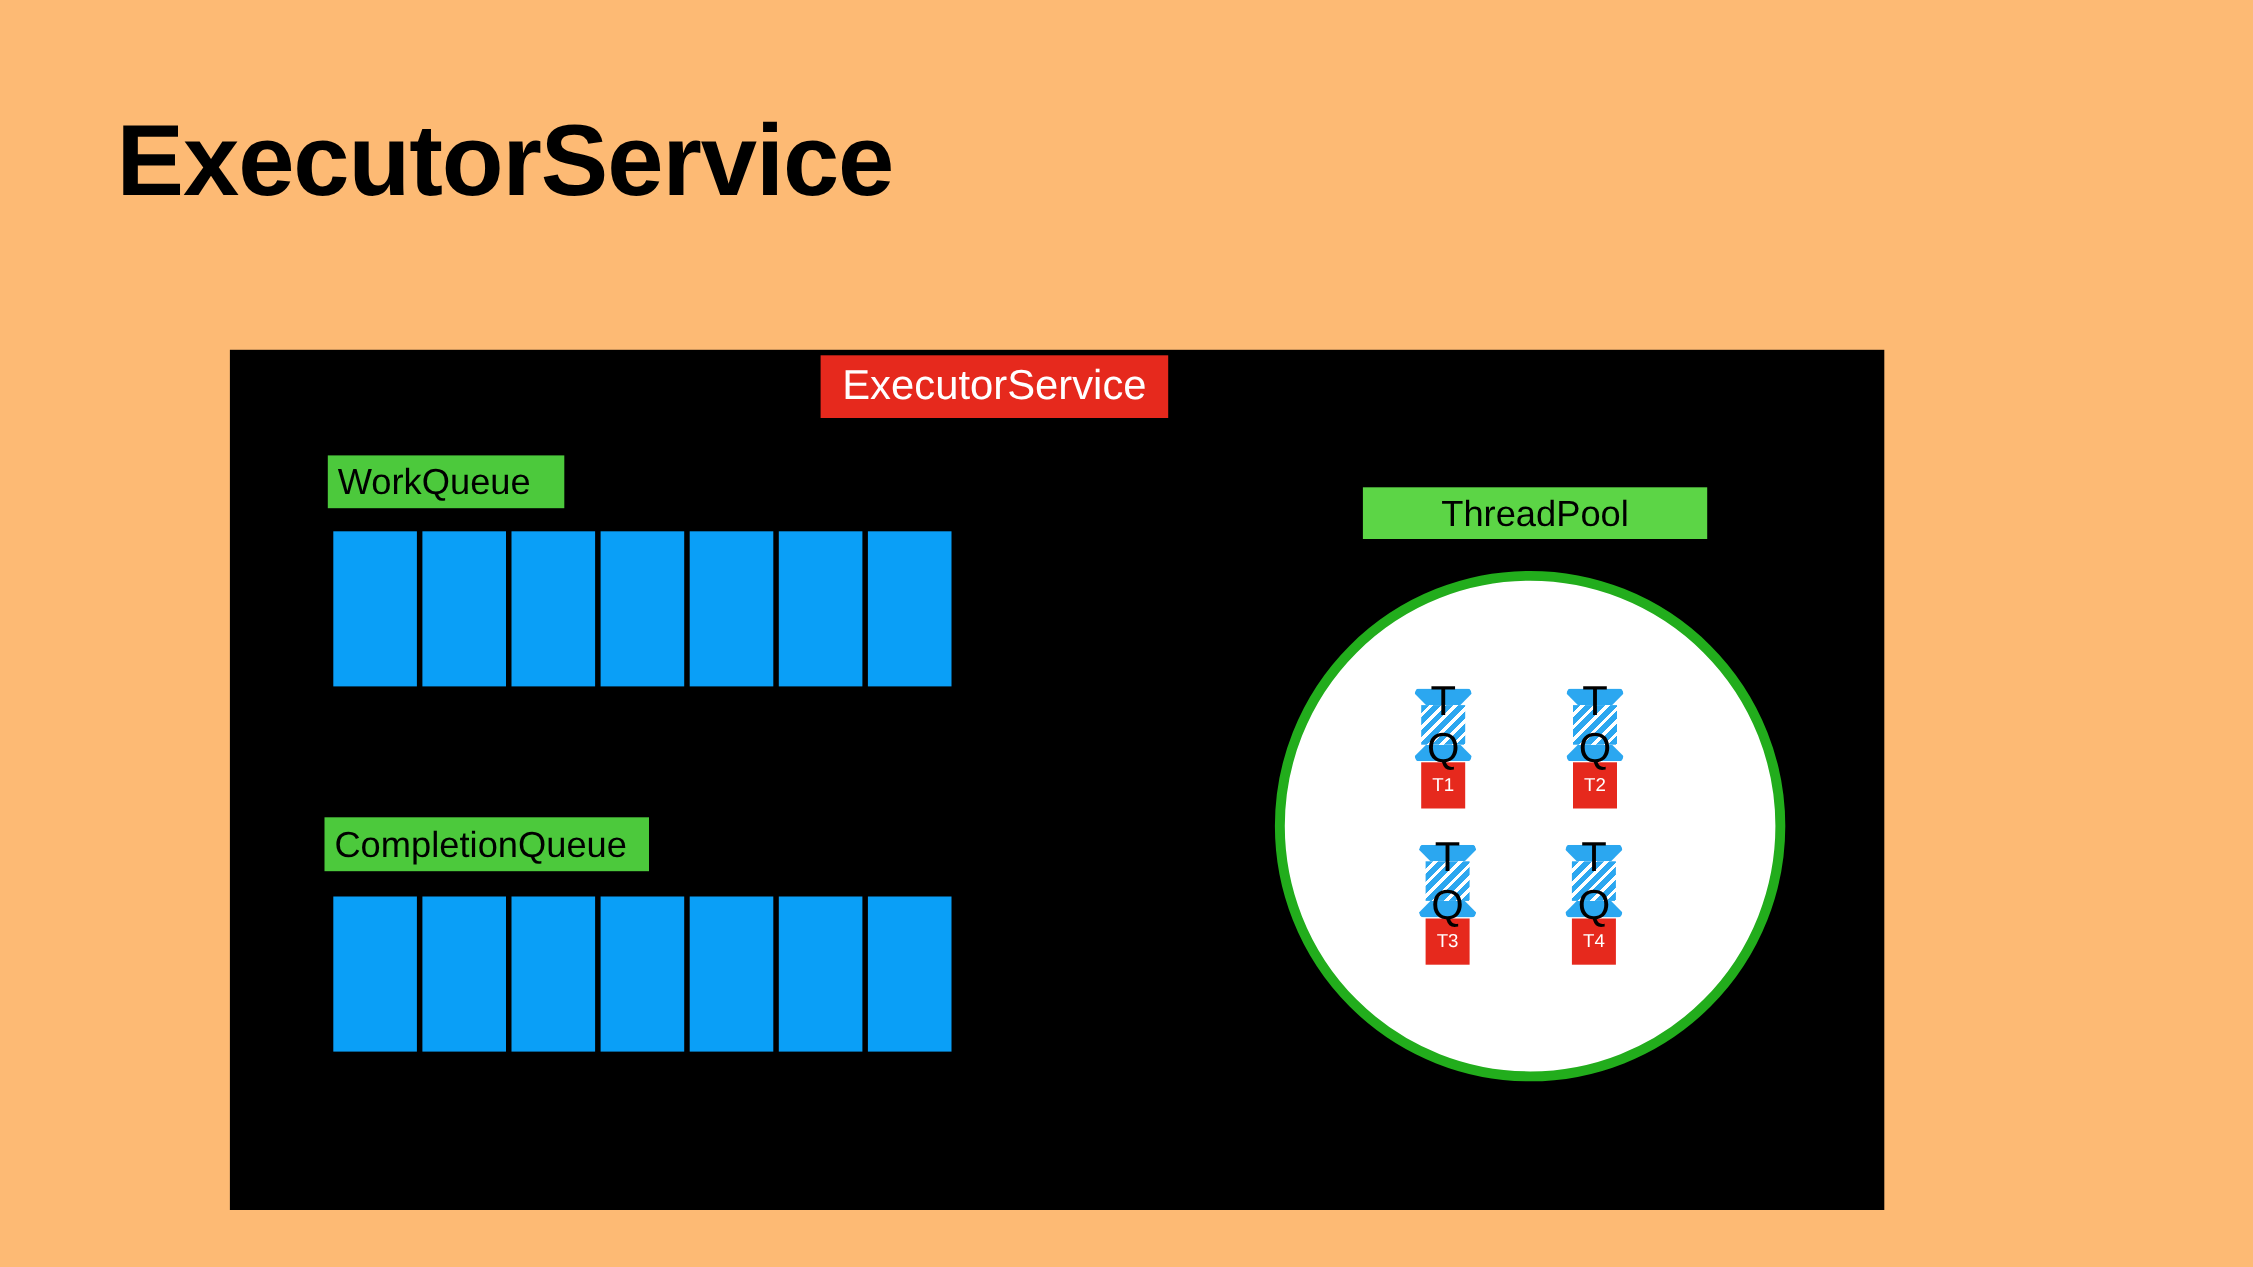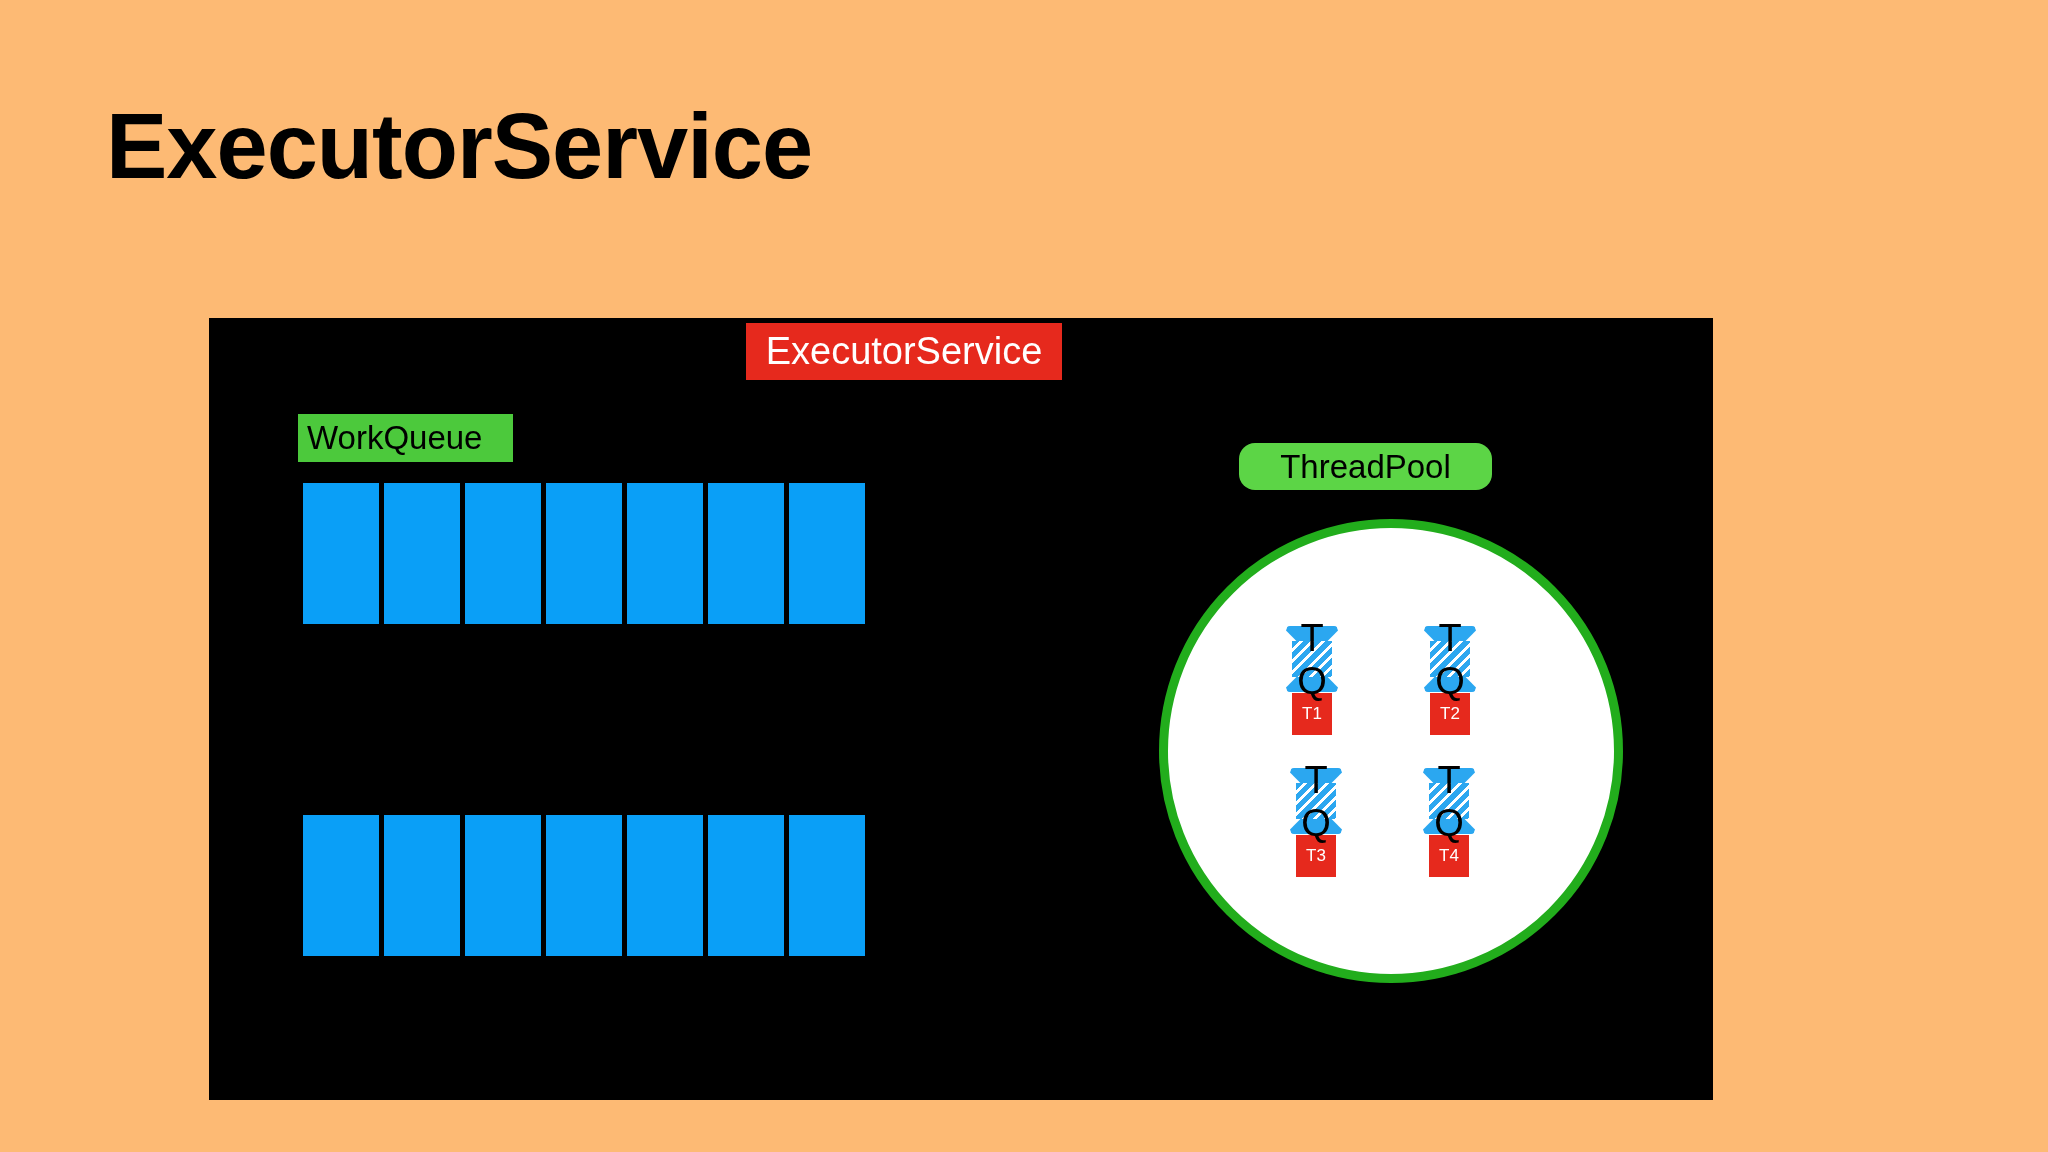--- a/index.html
+++ b/index.html
@@ -25,22 +25,22 @@
     background:var(--panel-bg);}
 
   .exec-label{position:absolute;left:537px;top:5px;width:316px;height:57px;
     background:var(--accent-red);color:var(--text-white);font-size:38px;
     display:flex;align-items:center;justify-content:center;}
 
   .green-label{position:absolute;background:var(--queue-green);color:var(--text-black);
     font-size:33px;display:flex;align-items:center;}
   .wq-label{left:89px;top:96px;width:215px;height:48px;padding-left:9px;}
   .cq-label{left:86px;top:425px;width:295px;height:49px;padding-left:9px;}
-  .tp-label{left:1030px;top:125px;width:253px;height:47px;background:var(--pool-green);
-    justify-content:center;padding-left:0;border-radius:16px;}
+  .tp-label{left:1030px;top:125px;width:313px;height:47px;background:var(--pool-green);
+    justify-content:center;padding-left:0;}
 
   .slot-row{position:absolute;left:94px;display:flex;gap:5px;}
   .wq-row{top:165px;}
   .cq-row{top:497px;}
   .slot{width:76px;height:141px;background:var(--slot-blue);}
 
   .pool-circle{position:absolute;left:950px;top:201px;width:464px;height:464px;
     border-radius:50%;background:#ffffff;border:9px solid var(--circle-green);}
 
   .thread-unit{position:absolute;width:56px;display:flex;flex-direction:column;
@@ -80,20 +80,21 @@
     <div class="slot-row wq-row">
         <div class="slot"></div>
         <div class="slot"></div>
         <div class="slot"></div>
         <div class="slot"></div>
         <div class="slot"></div>
         <div class="slot"></div>
         <div class="slot"></div>
       </div>
 
+    <div class="green-label cq-label">CompletionQueue</div>
     <div class="slot-row cq-row">
         <div class="slot"></div>
         <div class="slot"></div>
         <div class="slot"></div>
         <div class="slot"></div>
         <div class="slot"></div>
         <div class="slot"></div>
         <div class="slot"></div>
       </div>
 

